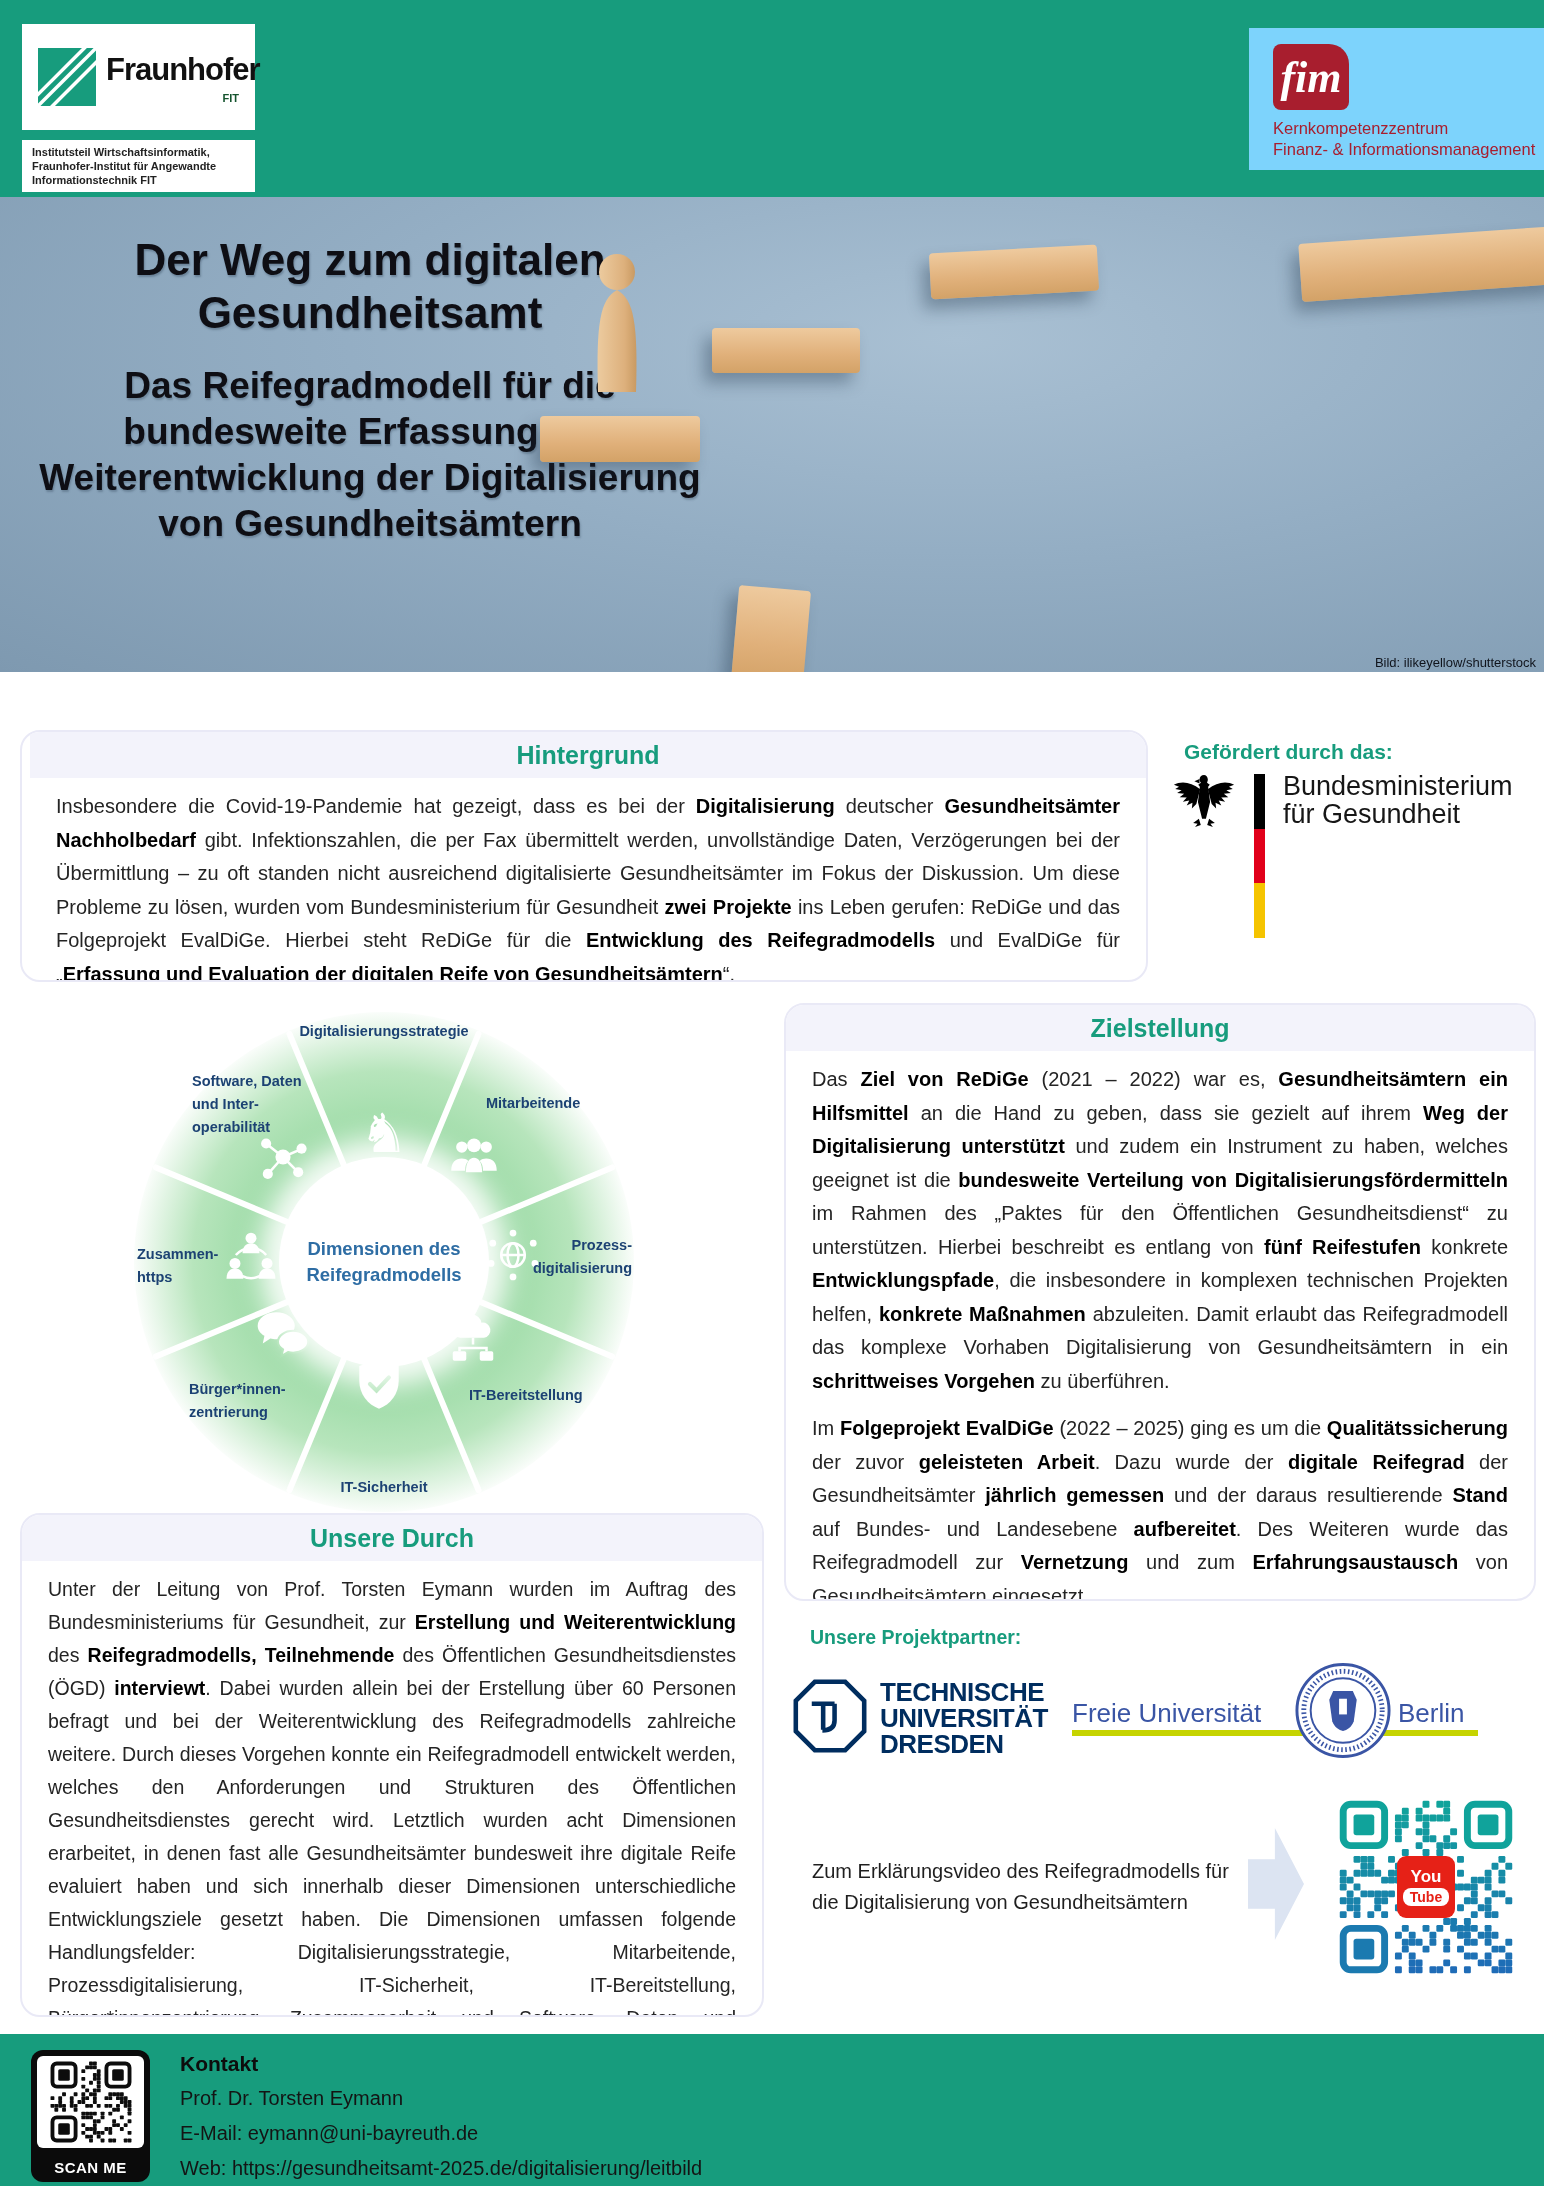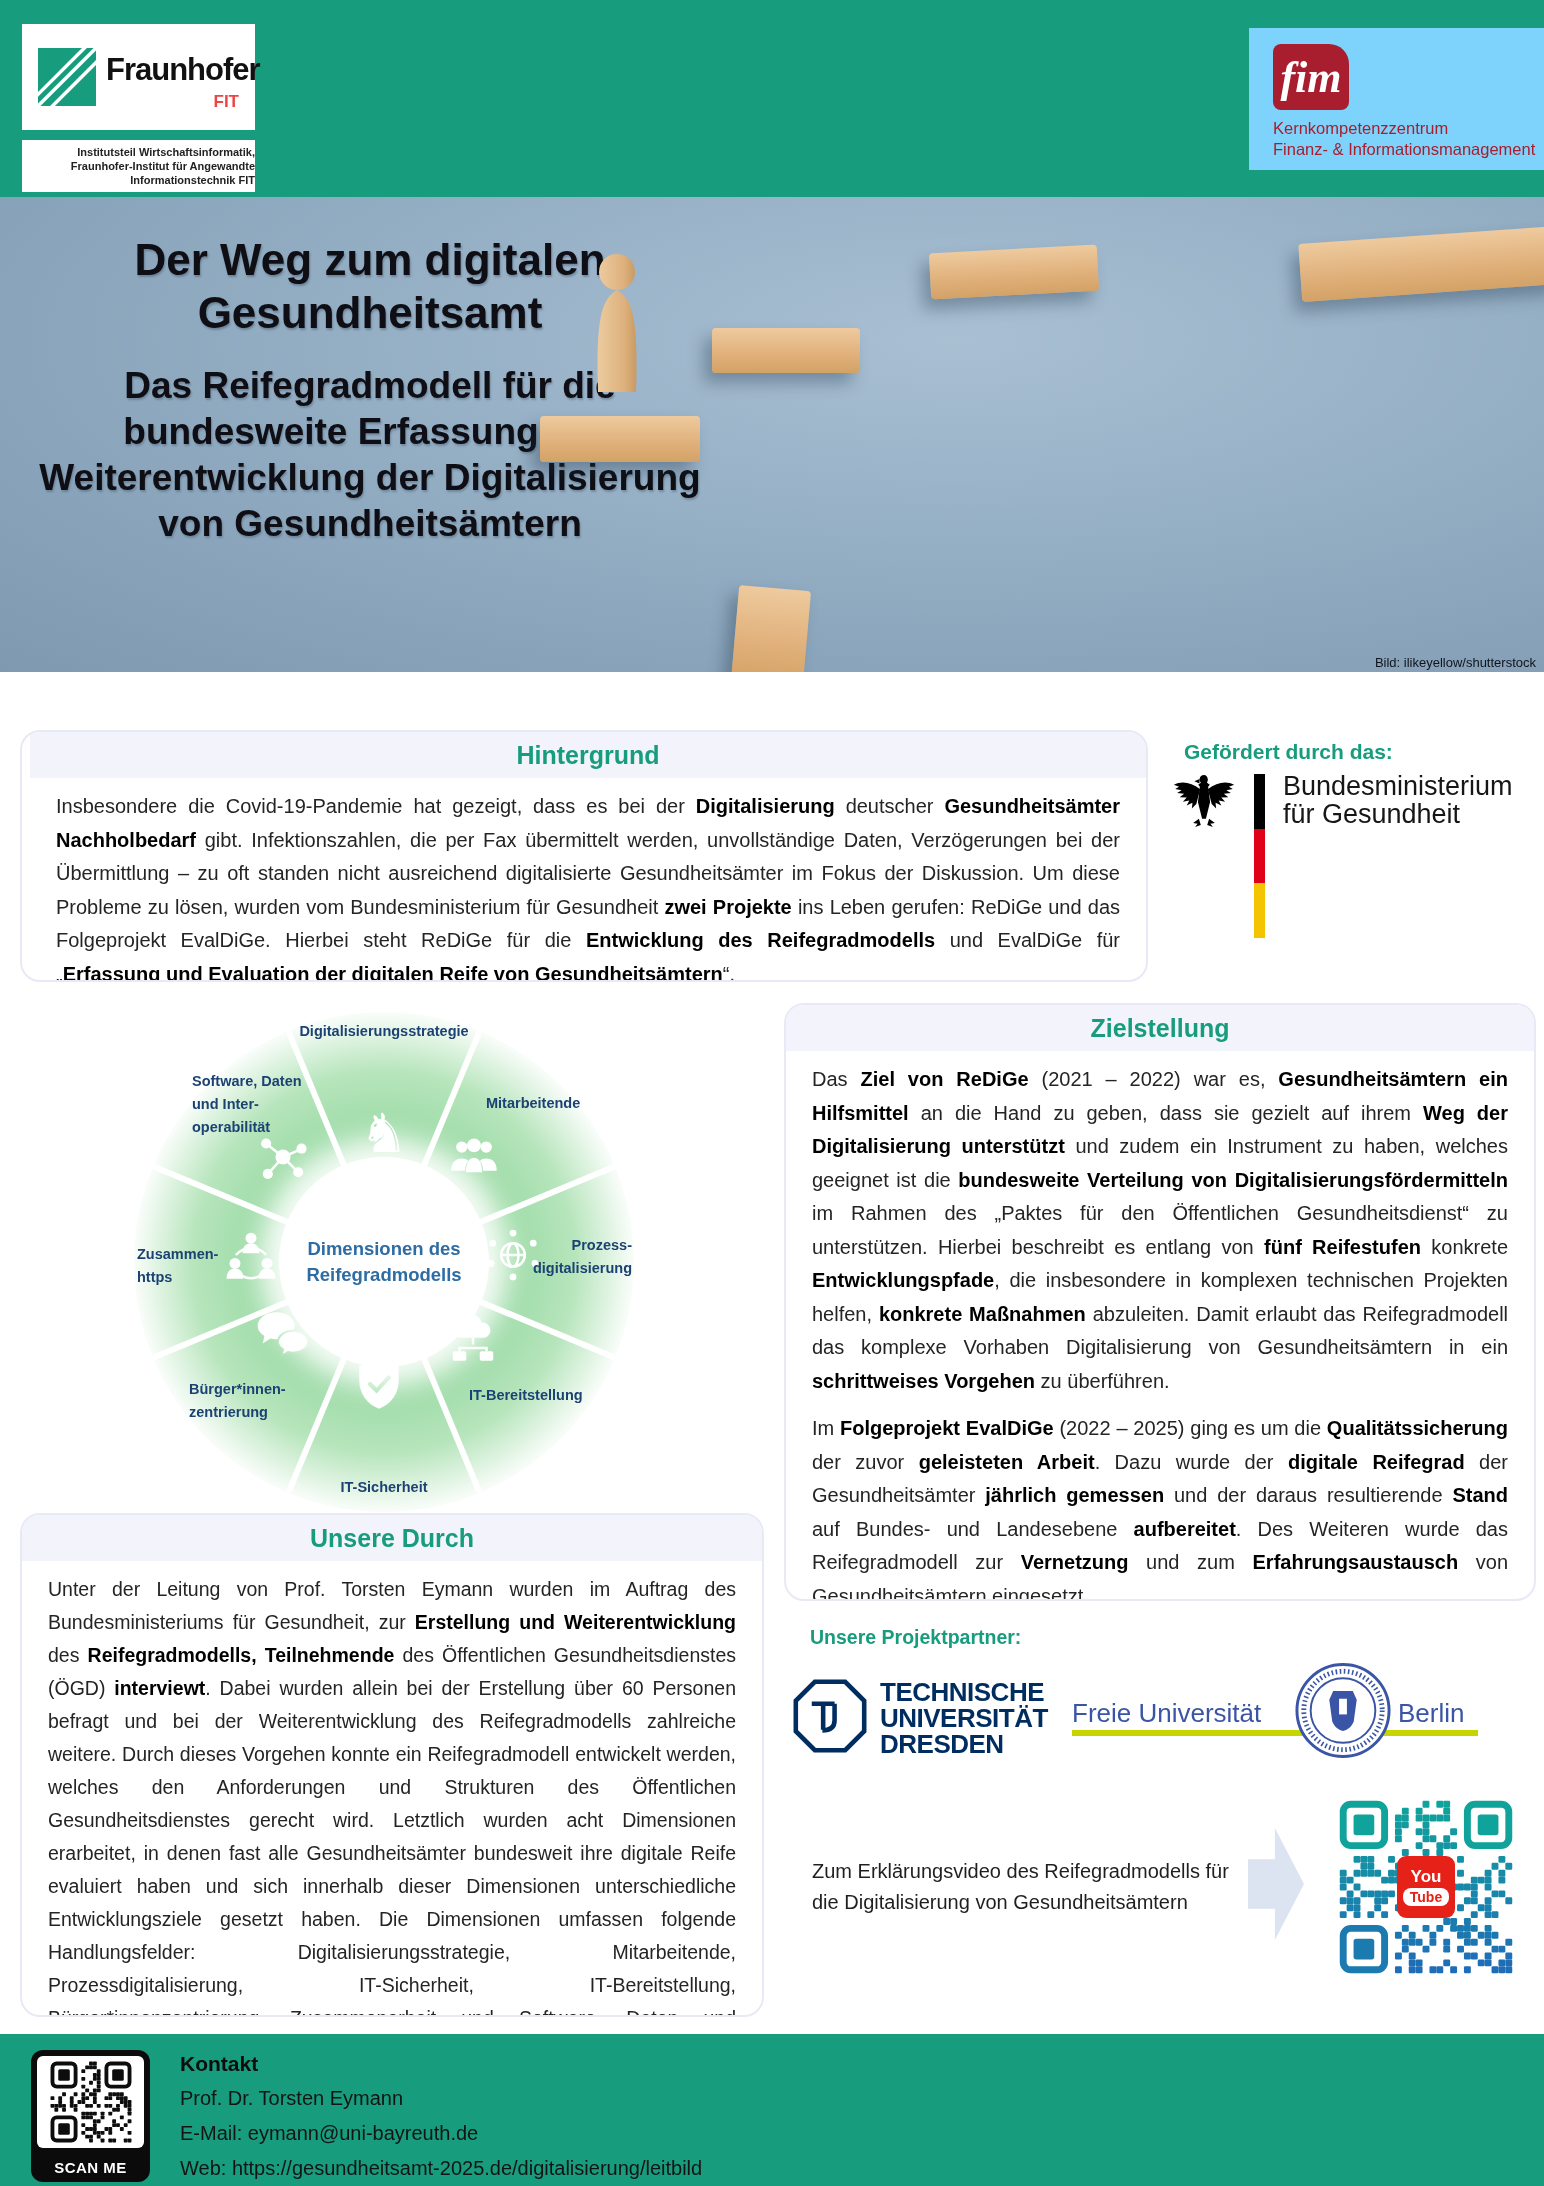--- a/index.html
+++ b/index.html
@@ -6,23 +6,23 @@
   .poster{position:relative;width:1544px;height:2186px;background:#ffffff;overflow:hidden;
           font-family:"Liberation Sans",sans-serif;color:#1c1c1c;}
   .pre{white-space:pre-line;}
   .b{font-weight:700;color:#000;}
 
   
   .topband{position:absolute;left:0;top:0;width:1544px;height:197px;background:#179c7d;}
   .fh-box{position:absolute;left:22px;top:24px;width:233px;height:106px;background:#fff;}
   .fh-mark{position:absolute;left:16px;top:24px;width:58px;height:58px;}
   .fh-word{position:absolute;left:84px;top:28px;font-size:31px;font-weight:700;color:#111;letter-spacing:-1px;}
-  .fh-fit{position:absolute;right:16px;top:68px;font-size:17px;font-weight:700;color:#ef4444;}
+  .fh-fit{position:absolute;right:16px;top:68px;font-size:11px;font-weight:700;color:#14532d;}
   .fh-inst{position:absolute;left:22px;top:140px;width:233px;height:52px;background:#fff;
-           font-size:11px;font-weight:700;color:#222;line-height:14px;padding:5px 0 0 10px;box-sizing:border-box;text-align:right;}
+           font-size:11px;font-weight:700;color:#222;line-height:14px;padding:5px 0 0 10px;box-sizing:border-box;}
   .fim-box{position:absolute;left:1216px;top:28px;width:302px;height:142px;background:#7dd3fc;margin-left:33px;}
   .fim-mark{position:absolute;left:24px;top:16px;width:76px;height:66px;background:#a81e2e;
             border-radius:8px 20px 8px 8px;display:flex;align-items:center;justify-content:center;
             color:#fff;font-weight:700;font-style:italic;font-size:44px;font-family:"Liberation Serif",serif;}
   .fim-cap{position:absolute;left:24px;top:90px;font-size:16.5px;line-height:21px;color:#a81e2e;}
 
   
   .hero{position:absolute;left:0;top:197px;width:1544px;height:475px;overflow:hidden;
         background:radial-gradient(ellipse at 62% 30%, #a9c0d3 0%, #94aec4 45%, #7e99b0 100%);}
   .hero-title{position:absolute;left:15px;top:36px;width:710px;text-align:center;

